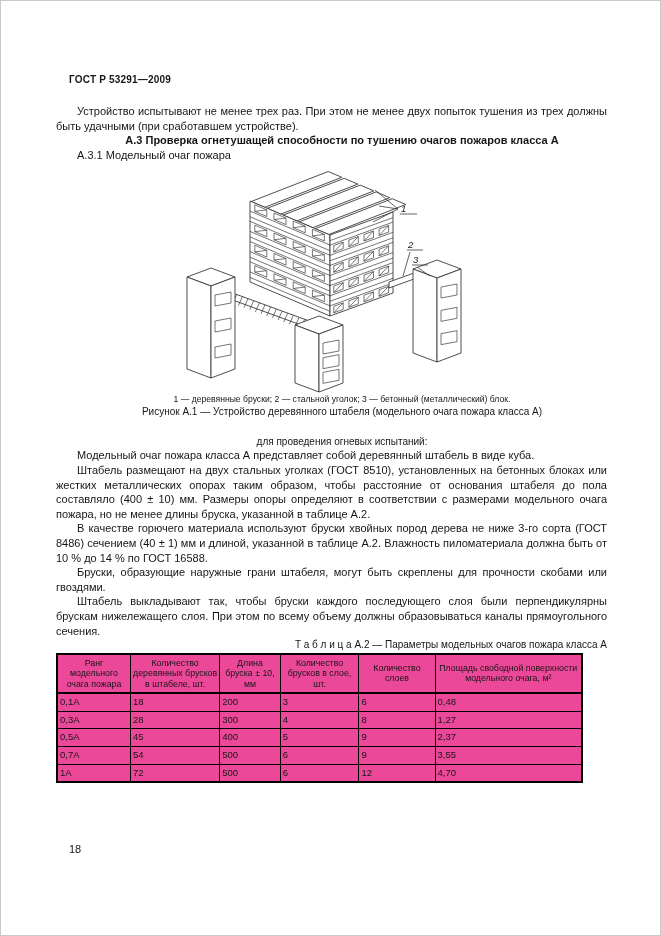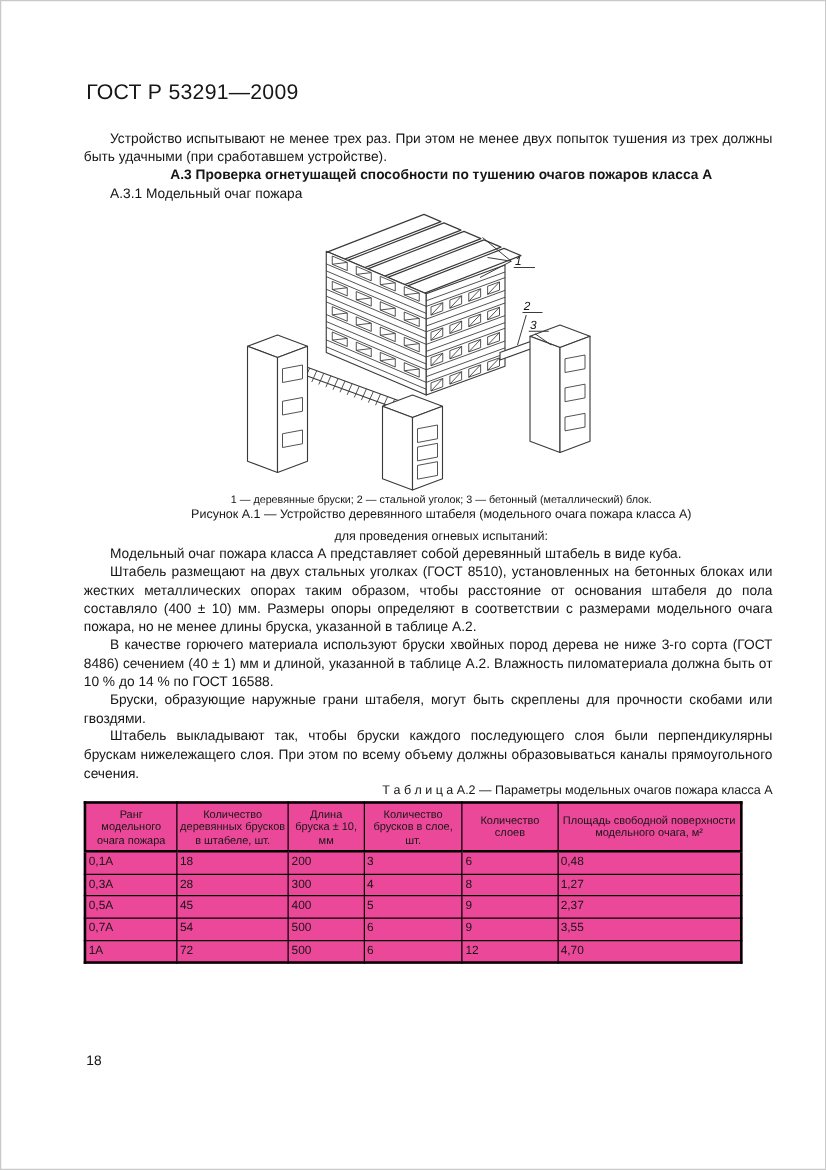--- a/index.html
+++ b/index.html
@@ -1,22 +1,22 @@
 <!DOCTYPE html>
 <html><head>
 <meta charset="utf-8">
 <style>
   html,body{margin:0;padding:0}
   body{
     width:661px;height:936px;background:#ffffff;position:relative;overflow:hidden;
     font-family:"Liberation Sans",sans-serif;color:#161616;
   }
   .page-edge{position:absolute;inset:0;border:1px solid #c9c9c9;pointer-events:none}
-  .doc-header{position:absolute;left:69px;top:64px;font-size:17px;font-weight:normal;letter-spacing:.2px}
-  .col{position:absolute;left:67px;top:104px;width:551px;font-size:11px;line-height:14.6px;text-align:justify}
+  .doc-header{position:absolute;left:69px;top:74px;font-size:10px;font-weight:bold;letter-spacing:.2px}
+  .col{position:absolute;left:56px;top:104px;width:551px;font-size:11px;line-height:14.6px;text-align:justify}
   .col p{margin:0;text-indent:21px}
   .h-a3{font-weight:bold;margin-top:16px;text-indent:21px;text-align:center}
   .h-a31{margin-top:8px;text-indent:21px;text-align:left}
   .figwrap{margin:4px auto 0;width:330px;height:228px}
   svg{display:block}
   #fig-build path{stroke:#3a3a3a;fill:none;stroke-width:.9;stroke-linejoin:round}
   #fig-build path.f{fill:#ffffff}
   #fig-build path.t{stroke-width:.7}
   .leader{stroke:#3a3a3a;stroke-width:.8;fill:none}
   .callout{font-size:9.5px;font-style:italic;fill:#161616}
@@ -80,21 +80,21 @@
              M250,101 L263,110 M245,99 L261,99"></path>
         <text class="callout" x="234" y="46">1</text>
         <text x="241" y="82" class="callout">2</text>
         <text x="246" y="97" class="callout">3</text>
       </g>
     </svg>
   </div>
 
   <p class="legend">1 — деревянные бруски; 2 — стальной уголок; 3 — бетонный (металлический) блок.</p>
   <p class="figcap">Рисунок А.1 — Устройство деревянного штабеля (модельного очага пожара класса А)</p>
-  <p class="figcap" style="margin-top:4px">для проведения огневых испытаний:</p>
+  <p class="figcap" style="margin-top:16px">для проведения огневых испытаний:</p>
 
   <p class="body-after">Модельный очаг пожара класса А представляет собой деревянный штабель в виде куба.</p>
   <p>Штабель размещают на двух стальных уголках (ГОСТ 8510), установленных на бетонных блоках или жестких металлических опорах таким образом, чтобы расстояние от основания штабеля до пола составляло (400 ± 10) мм. Размеры опоры определяют в соответствии с размерами модельного очага пожара, но не менее длины бруска, указанной в таблице А.2.</p>
   <p>В качестве горючего материала используют бруски хвойных пород дерева не ниже 3-го сорта (ГОСТ 8486) сечением (40 ± 1) мм и длиной, указанной в таблице А.2. Влажность пиломатериала должна быть от 10 % до 14 % по ГОСТ 16588.</p>
   <p>Бруски, образующие наружные грани штабеля, могут быть скреплены для прочности скобами или гвоздями.</p>
   <p>Штабель выкладывают так, чтобы бруски каждого последующего слоя были перпендикулярны брускам нижележащего слоя. При этом по всему объему должны образовываться каналы прямоугольного сечения.</p>
 
   <p class="tabletitle">Т а б л и ц а  А.2 — Параметры модельных очагов пожара класса А</p>
 
   <table>

